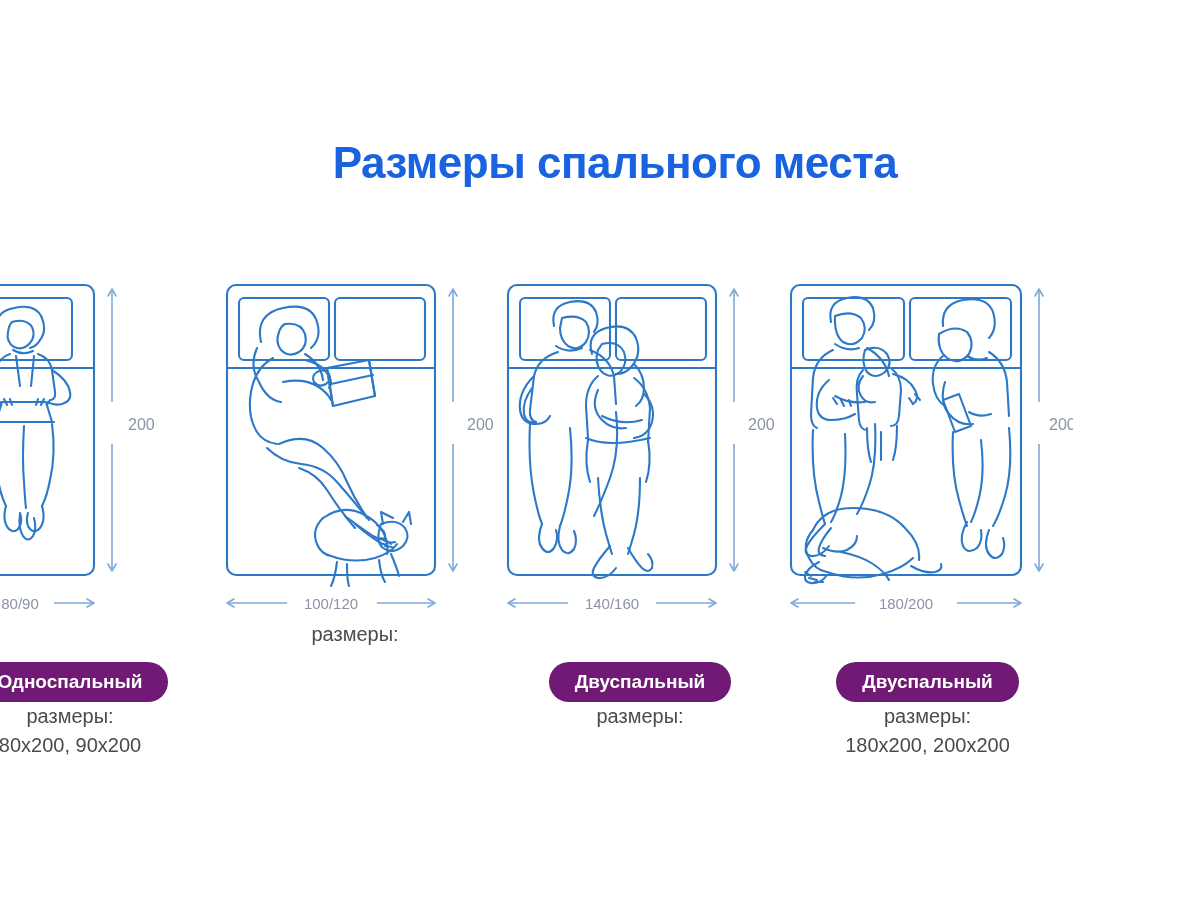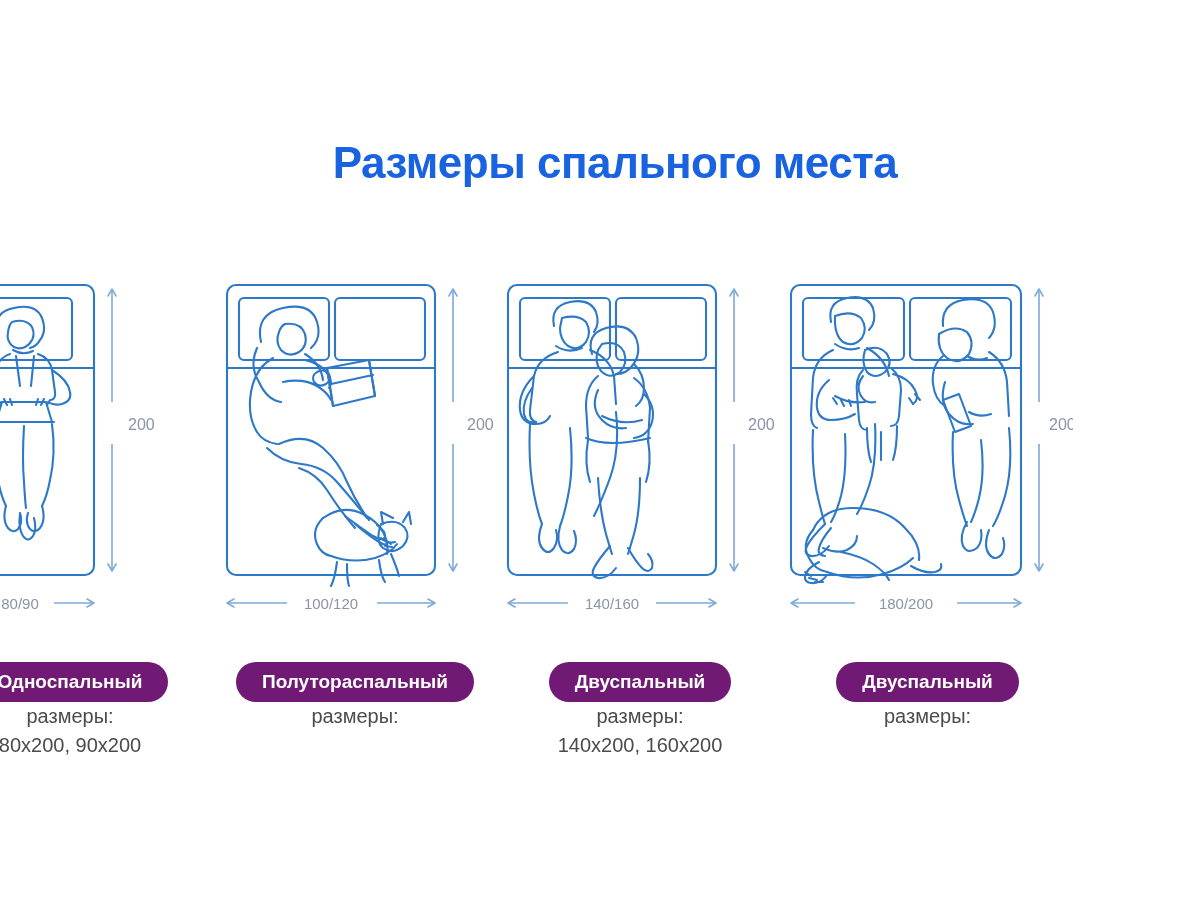--- a/index.html
+++ b/index.html
@@ -213,21 +213,20 @@
       <svg width="285" height="34" viewBox="0 0 285 34" style="margin-top:-6px">
         <g stroke="#7fa9d8" stroke-width="1.6" fill="none">
           <line x1="14" y1="17" x2="74" y2="17"></line>
           <line x1="164" y1="17" x2="222" y2="17"></line>
           <path d="M21 13 l-7 4 l7 4" stroke-linecap="round" stroke-linejoin="round"></path>
           <path d="M215 13 l7 4 l-7 4" stroke-linecap="round" stroke-linejoin="round"></path>
         </g>
         <text x="118" y="23" fill="#8a94a6" font-size="15" text-anchor="middle" font-family="Liberation Sans, sans-serif">100/120</text>
       </svg>
 
-      <div class="badge">Полутораспальный</div>
       <div class="caption">
         <span class="cap-line">размеры:</span>
       </div>
     </div>
 
     <div class="col col-3">
       <div class="bed-area">
         <svg class="bed-svg" width="285" height="320" viewBox="0 0 285 320">
           <g fill="none" stroke="#2d79c7" stroke-width="2.1" stroke-linejoin="round" stroke-linecap="round">
             <rect x="10" y="13" width="208" height="290" rx="9"></rect>
@@ -295,21 +294,20 @@
           <line x1="158" y1="17" x2="218" y2="17"></line>
           <path d="M17 13 l-7 4 l7 4" stroke-linecap="round" stroke-linejoin="round"></path>
           <path d="M211 13 l7 4 l-7 4" stroke-linecap="round" stroke-linejoin="round"></path>
         </g>
         <text x="114" y="23" fill="#8a94a6" font-size="15" text-anchor="middle" font-family="Liberation Sans, sans-serif">140/160</text>
       </svg>
 
       <div class="badge">Двуспальный</div>
       <div class="caption">
         <span class="cap-line">размеры:</span>
-        <span class="cap-line">140x200, 160x200</span>
       </div>
     </div>
 
     <div class="col col-4">
       <div class="bed-area">
         <svg class="bed-svg" width="290" height="320" viewBox="0 0 290 320">
           <g fill="none" stroke="#2d79c7" stroke-width="2.1" stroke-linejoin="round" stroke-linecap="round">
             <rect x="8" y="13" width="230" height="290" rx="9"></rect>
             <rect x="20" y="26" width="101" height="62" rx="5"></rect>
             <rect x="127" y="26" width="101" height="62" rx="5"></rect>
@@ -396,17 +394,18 @@
           <line x1="174" y1="17" x2="238" y2="17"></line>
           <path d="M15 13 l-7 4 l7 4" stroke-linecap="round" stroke-linejoin="round"></path>
           <path d="M231 13 l7 4 l-7 4" stroke-linecap="round" stroke-linejoin="round"></path>
         </g>
         <text x="123" y="23" fill="#8a94a6" font-size="15" text-anchor="middle" font-family="Liberation Sans, sans-serif">180/200</text>
       </svg>
 
       <div class="badge">Двуспальный</div>
       <div class="caption">
         <span class="cap-line">размеры:</span>
+        <span class="cap-line">180x200, 200x200</span>
       </div>
     </div>
 
   </div>
 </div>
 
 </body></html>

